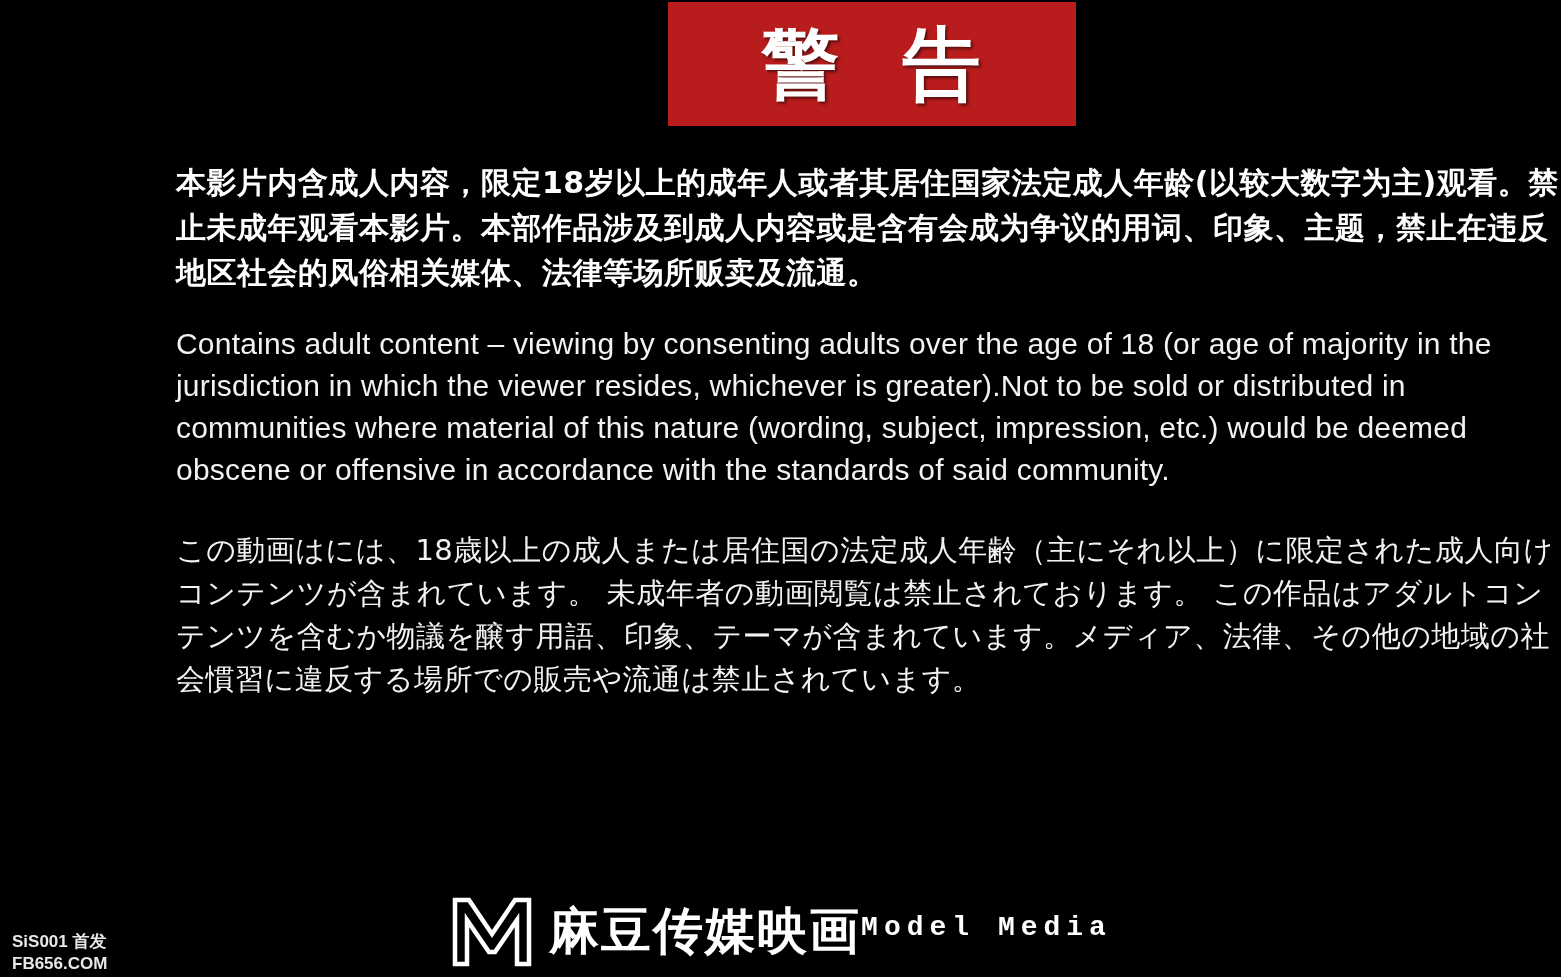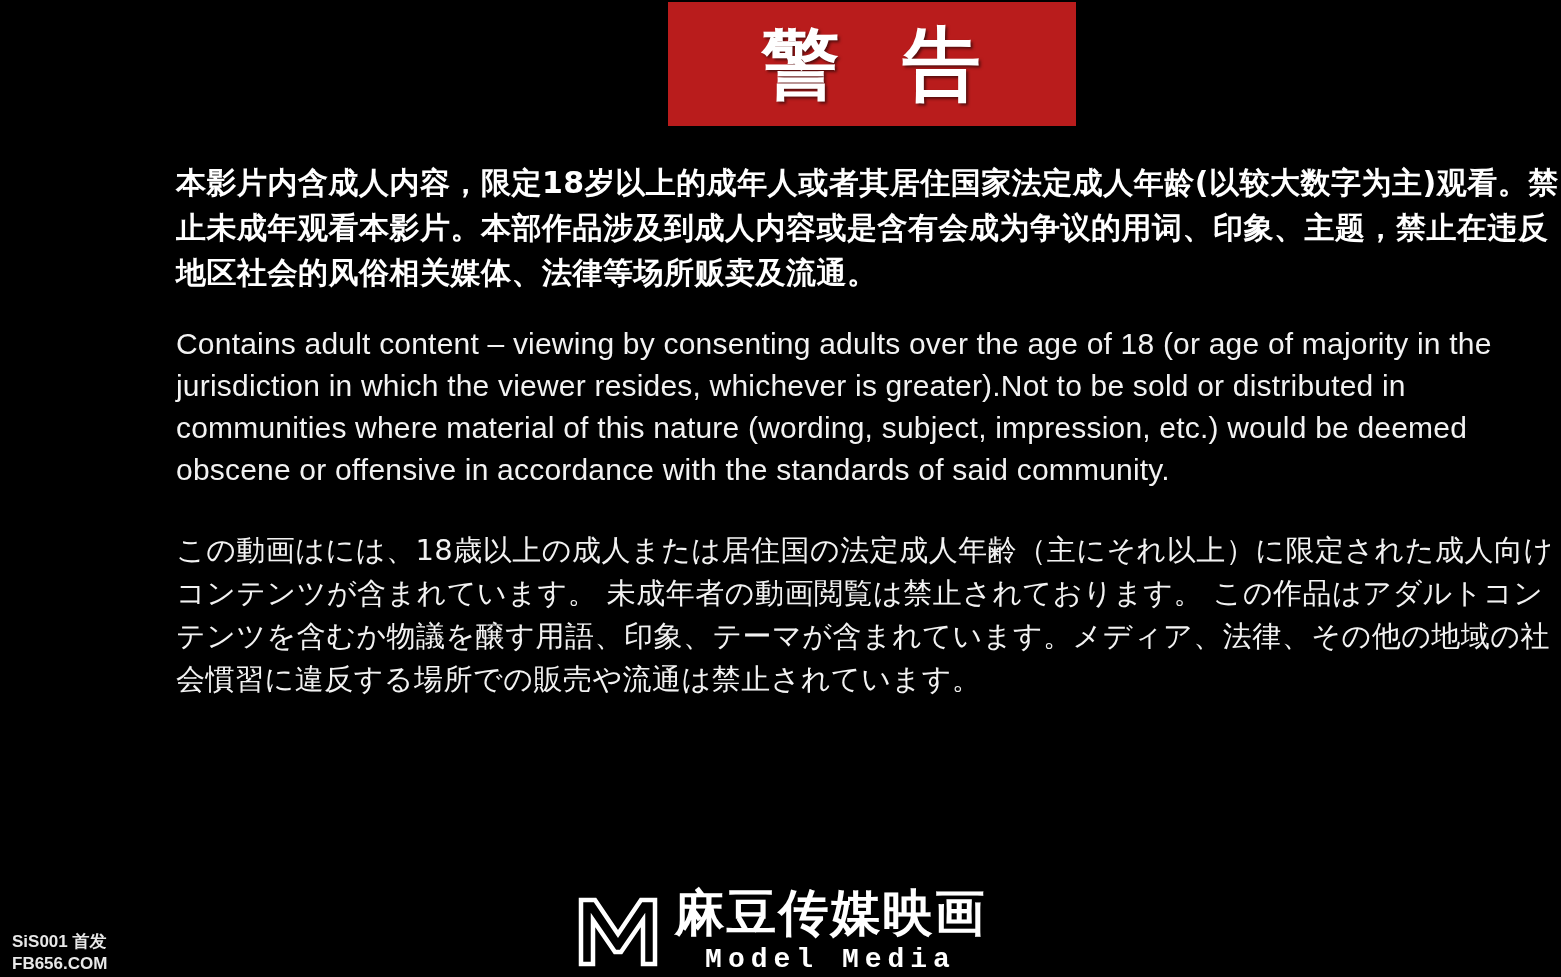--- a/index.html
+++ b/index.html
@@ -103,21 +103,20 @@
     justify-content: center;
     gap: 14px;
   }
   .brand-mark {
     width: 86px;
     height: 74px;
     display: block;
   }
   .brand-words {
     display: flex;
-    flex-direction: column;
     line-height: 1;
   }
   .brand-cn {
     font-family: "DejaVu Sans", "Liberation Sans", sans-serif;
     font-weight: bold;
     font-size: 50px;
     color: #ffffff;
     letter-spacing: 2px;
   }
   .brand-en {

